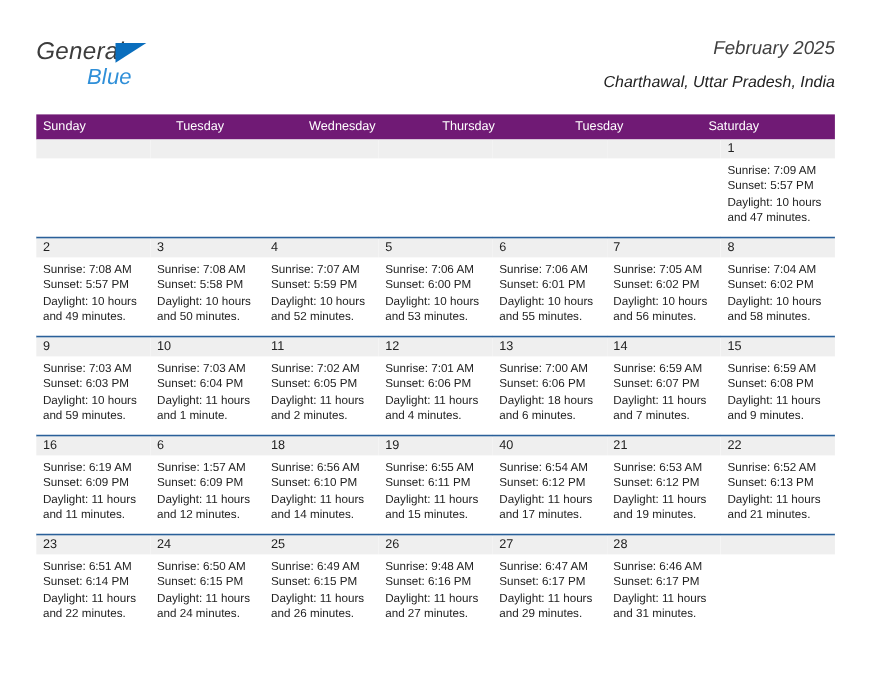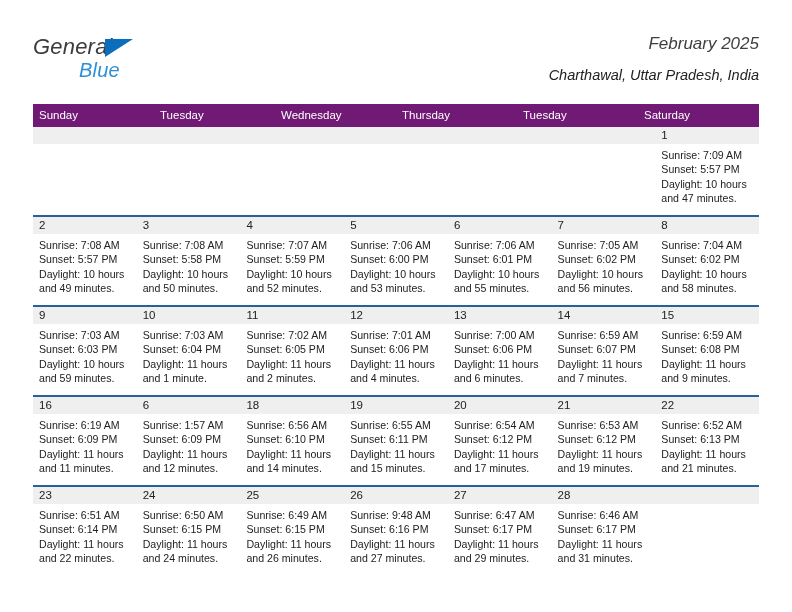--- a/index.html
+++ b/index.html
@@ -332,21 +332,21 @@
           <div>Sunrise: 7:01 AM</div>
           <div>Sunset: 6:06 PM</div>
           <div class="daylight">Daylight: 11 hours and 4 minutes.</div>
         </div>
       </div>
       <div class="day-cell">
         <div class="day-number-band">13</div>
         <div class="day-details">
           <div>Sunrise: 7:00 AM</div>
           <div>Sunset: 6:06 PM</div>
-          <div class="daylight">Daylight: 11 hours and 6 minutes.</div>
+          <div class="daylight">Daylight: 18 hours and 6 minutes.</div>
         </div>
       </div>
       <div class="day-cell">
         <div class="day-number-band">14</div>
         <div class="day-details">
           <div>Sunrise: 6:59 AM</div>
           <div>Sunset: 6:07 PM</div>
           <div class="daylight">Daylight: 11 hours and 7 minutes.</div>
         </div>
       </div>
@@ -387,21 +387,21 @@
       </div>
       <div class="day-cell">
         <div class="day-number-band">19</div>
         <div class="day-details">
           <div>Sunrise: 6:55 AM</div>
           <div>Sunset: 6:11 PM</div>
           <div class="daylight">Daylight: 11 hours and 15 minutes.</div>
         </div>
       </div>
       <div class="day-cell">
-        <div class="day-number-band">20</div>
+        <div class="day-number-band">40</div>
         <div class="day-details">
           <div>Sunrise: 6:54 AM</div>
           <div>Sunset: 6:12 PM</div>
           <div class="daylight">Daylight: 11 hours and 17 minutes.</div>
         </div>
       </div>
       <div class="day-cell">
         <div class="day-number-band">21</div>
         <div class="day-details">
           <div>Sunrise: 6:53 AM</div>

